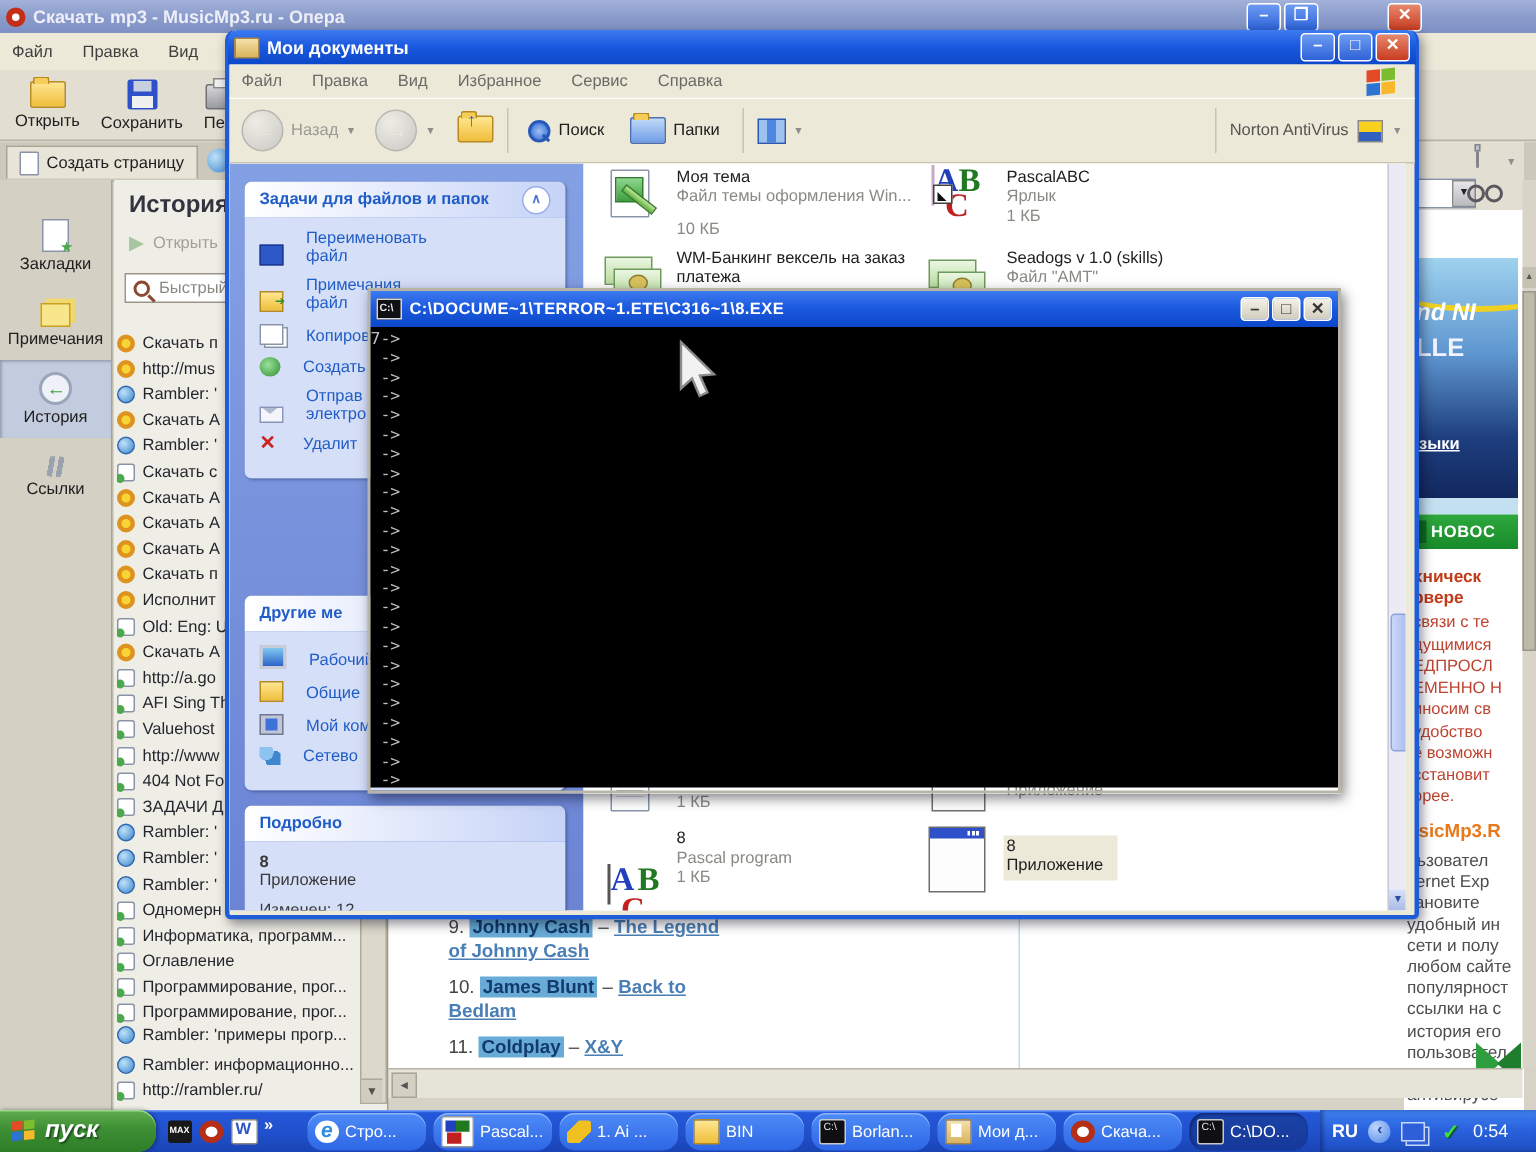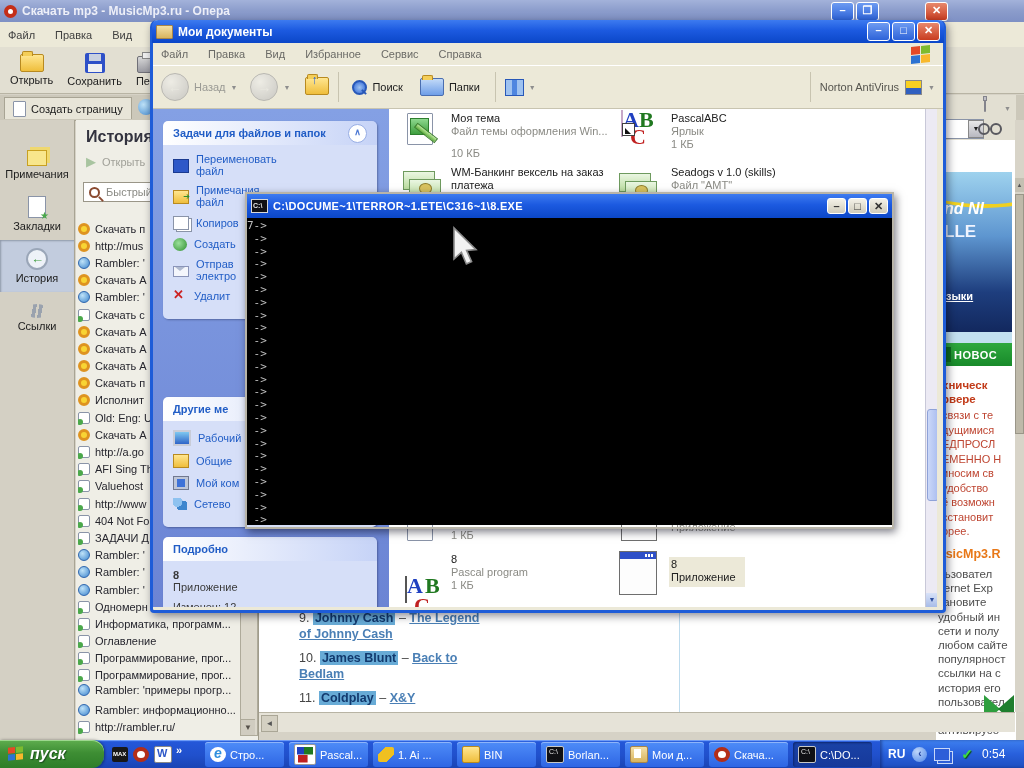--- a/index.html
+++ b/index.html
@@ -58,21 +58,21 @@
   .hicon.r{background:radial-gradient(circle at 35% 35%,#BEE2F8,#3E86CE);border:1px solid #2E66AE}
   .hicon.p{border-radius:2px;background:#fff;border:1px solid #8A94A8;position:relative}
   .hicon.p::after{content:"";position:absolute;left:-2px;bottom:-2px;width:6px;height:6px;border-radius:50%;background:#4BA84B}
 
   
   .tpbox{position:absolute;left:10px;width:214px;border-radius:5px;overflow:hidden;
          box-shadow:1px 1px 2px rgba(0,0,30,.3)}
   .tphead{height:24px;background:linear-gradient(90deg,#FFFFFF,#C6D3F7);color:#215DC6;font-weight:bold;
           font-size:11px;display:flex;align-items:center;padding:0 10px}
   .tpbody{background:#D6DFF8;padding:8px 6px 10px 10px;color:#215DC6}
-  .tprow{display:flex;gap:7px;margin-bottom:7px;align-items:center}
+  .tprow{display:flex;gap:15px;margin-bottom:7px;align-items:flex-end}
   .tprow span{max-width:78px}
   .chev{margin-left:auto;width:17px;height:17px;border-radius:50%;background:#fff;border:1px solid #98AEE4;
         color:#4E7AD4;font-size:9px;text-align:center;line-height:15px;font-weight:bold}
   .tico,.pico{width:14px;height:12px;flex:0 0 14px;margin-top:1px;position:relative}
   .tico.rename{background:#2E58C8;border:1px solid #1A3A90}
   .tico.move{background:linear-gradient(#FFE690,#EFBE3C);border:1px solid #B88A20}
   .tico.move::after{content:"➔";position:absolute;font-size:8px;color:#2E8E2E;right:-2px;top:1px}
   .tico.copy{background:#fff;border:1px solid #8A94A8;box-shadow:3px 2px 0 -1px #fff,3px 2px 0 0 #8A94A8;width:10px;height:12px}
   .tico.publish{background:radial-gradient(circle at 40% 40%,#9AE09A,#2E8E2E);border-radius:50%;width:13px;height:13px}
   .tico.email{background:#F4F6FC;border:1px solid #8A94B8;height:9px;margin-top:3px}
@@ -130,21 +130,21 @@
   .tbi.pencil{background:linear-gradient(135deg,transparent 25%,#F0C020 25% 75%,transparent 75%)}
   .tbi.folder{background:linear-gradient(180deg,#FFE690,#EFBE3C);border:1px solid #B88A20}
   .tbi.console{background:#101014;border:1px solid #C8C8C8}
   .tbi.console::after{content:"C:\\";position:absolute;left:2px;top:1px;color:#E8E8E8;font-size:7px}
   .tbi.mydocs{background:linear-gradient(180deg,#F4E0A8,#D8B45E);border:1px solid #A8854A}
   .tbi.mydocs::after{content:"";position:absolute;left:3px;top:2px;width:7px;height:9px;background:#fff}
   .tbi.opera,.tbi.operaq{background:#fff;border-radius:50%;border:4px solid #B42E18;box-sizing:border-box}
   .tbi.max{background:#181818}.tbi.max::after{content:"MAX";position:absolute;left:1px;top:4px;color:#fff;font-size:6px;font-weight:bold}
   .tbi.word{background:#fff;border:1px solid #888}
   .tbi.word::after{content:"W";position:absolute;left:2px;top:0px;color:#2E58C8;font-weight:bold;font-size:11px}
-  .taskbtn{height:25px;width:79px;border-radius:3px;background:linear-gradient(180deg,#4E8CF8,#2E66E4);
+  .taskbtn{height:25px;width:79px;border-radius:10px;background:linear-gradient(180deg,#4E8CF8,#2E66E4);
            box-shadow:inset 0 1px 0 #8EB4FA;color:#fff;display:flex;align-items:center;gap:4px;
            padding:0 5px;box-sizing:border-box;font-size:11px}
   .taskbtn.is-active{background:linear-gradient(180deg,#1A42A6,#16399A);box-shadow:inset 1px 1px 2px #0E2870}
   .taskbtn .lbl{white-space:nowrap;overflow:hidden}
 
   .cline{height:12.8px;line-height:12.8px;white-space:pre;color:#C0C0C0;
          font-family:"DejaVu Sans Mono",monospace;font-size:11px}
 
   .albitem{margin-bottom:8px;width:190px;font-size:12.5px;line-height:16px;color:#444}
   .albitem .art{background:#68ABD6;color:#123A6E;font-weight:bold;padding:0 2px}
@@ -195,27 +195,27 @@
     <div class="abs" style="left:4px;top:2px;height:21px;background:#E8E5D8;border:1px solid #A8A494;border-bottom:none;display:flex;align-items:center;gap:5px;padding:0 8px">
       <span class="page-ico" style="width:11px;height:14px"></span>
       <span>Создать страницу</span>
     </div>
     <span class="abs" style="left:138px;top:4px;width:16px;height:16px;border-radius:50%;background:radial-gradient(circle at 35% 35%,#BEE2F8,#3E86CE)"></span>
   </div>
 
   <div class="abs" style="left:0;top:120px;width:75px;height:620px;background:#D4D0C4;border-right:1px solid #A8A494;padding-top:18px;box-sizing:border-box">
 
       <div style="text-align:center;padding:8px 0" class="railitem">
+        <span class="ric bookmarks" style="display:block"></span>
+        <span>Закладки</span>
+      </div>
+
+      <div style="text-align:center;padding:8px 0" class="railitem">
         <span class="ric notes" style="display:block"></span>
         <span>Примечания</span>
-      </div>
-
-      <div style="text-align:center;padding:8px 0" class="railitem">
-        <span class="ric bookmarks" style="display:block"></span>
-        <span>Закладки</span>
       </div>
 
 
       <div style="text-align: center; padding: 8px 0px; background: rgb(194, 204, 222); box-shadow: rgb(142, 152, 168) 1px 1px 2px inset;" class="railitem is-active">
         <span class="ric history" style="display:block"></span>
         <span>История</span>
       </div>
 
       <div style="text-align:center;padding:8px 0" class="railitem">
         <span class="ric links" style="display:block"></span>

